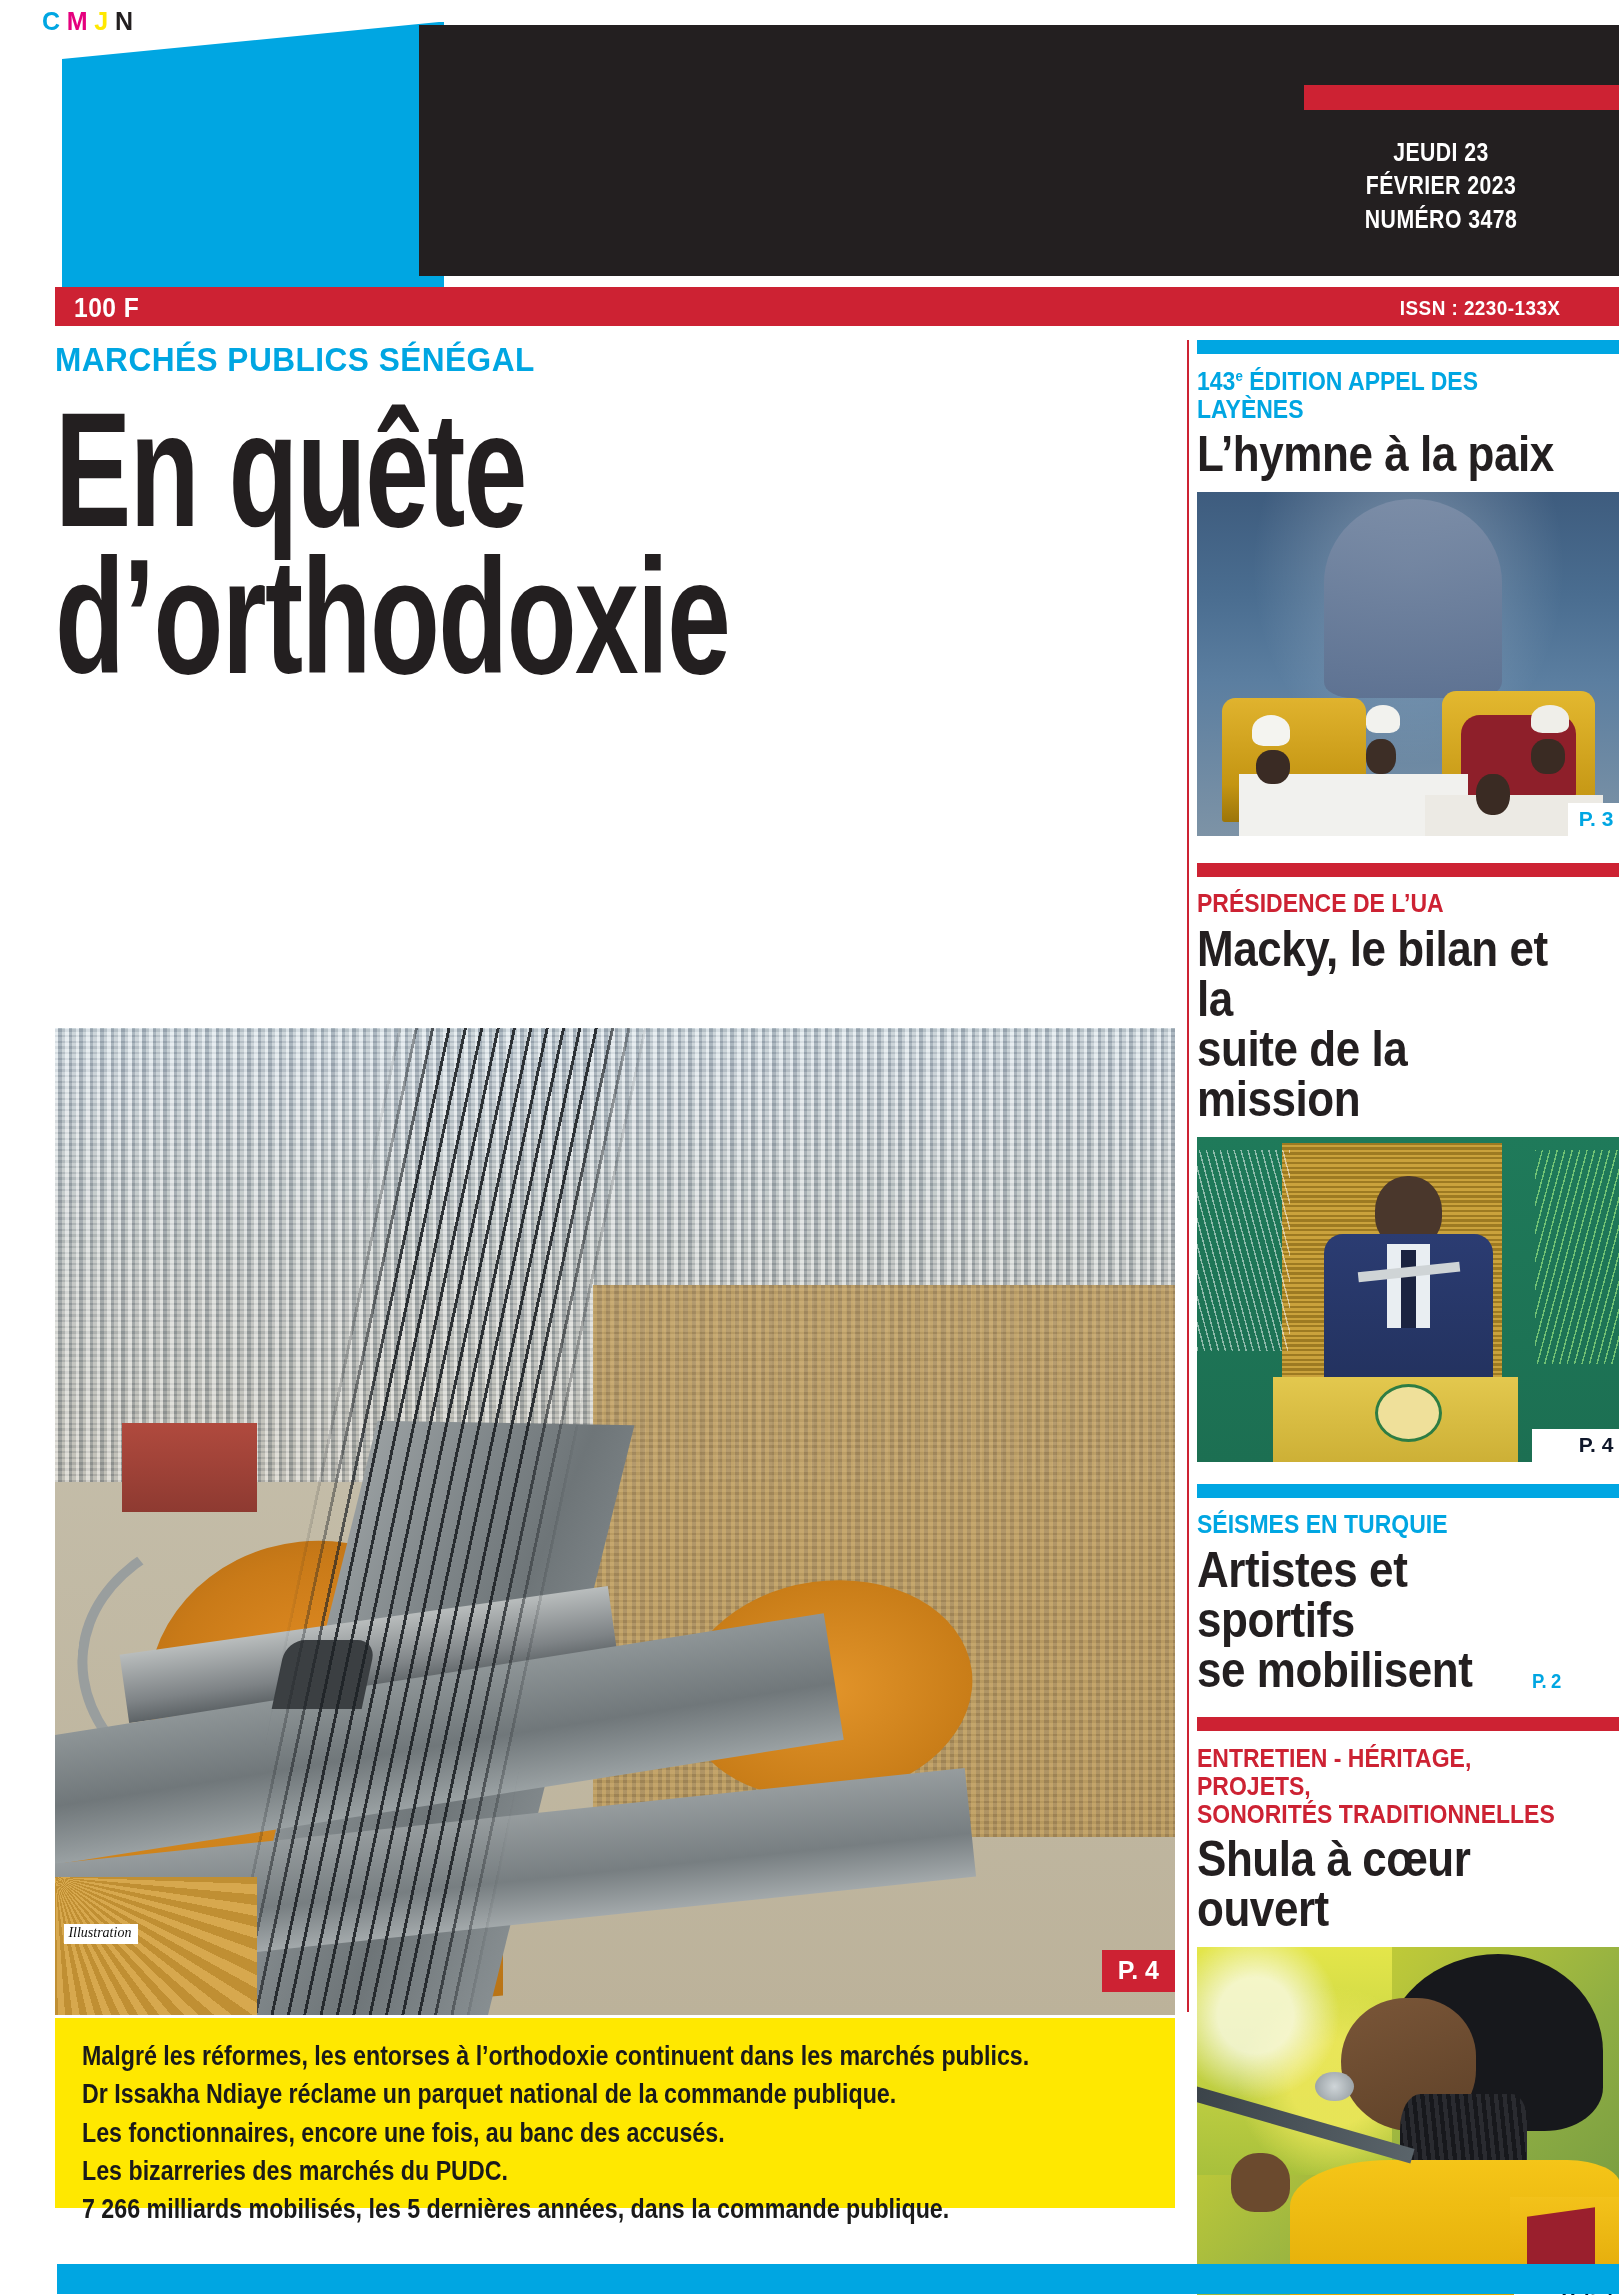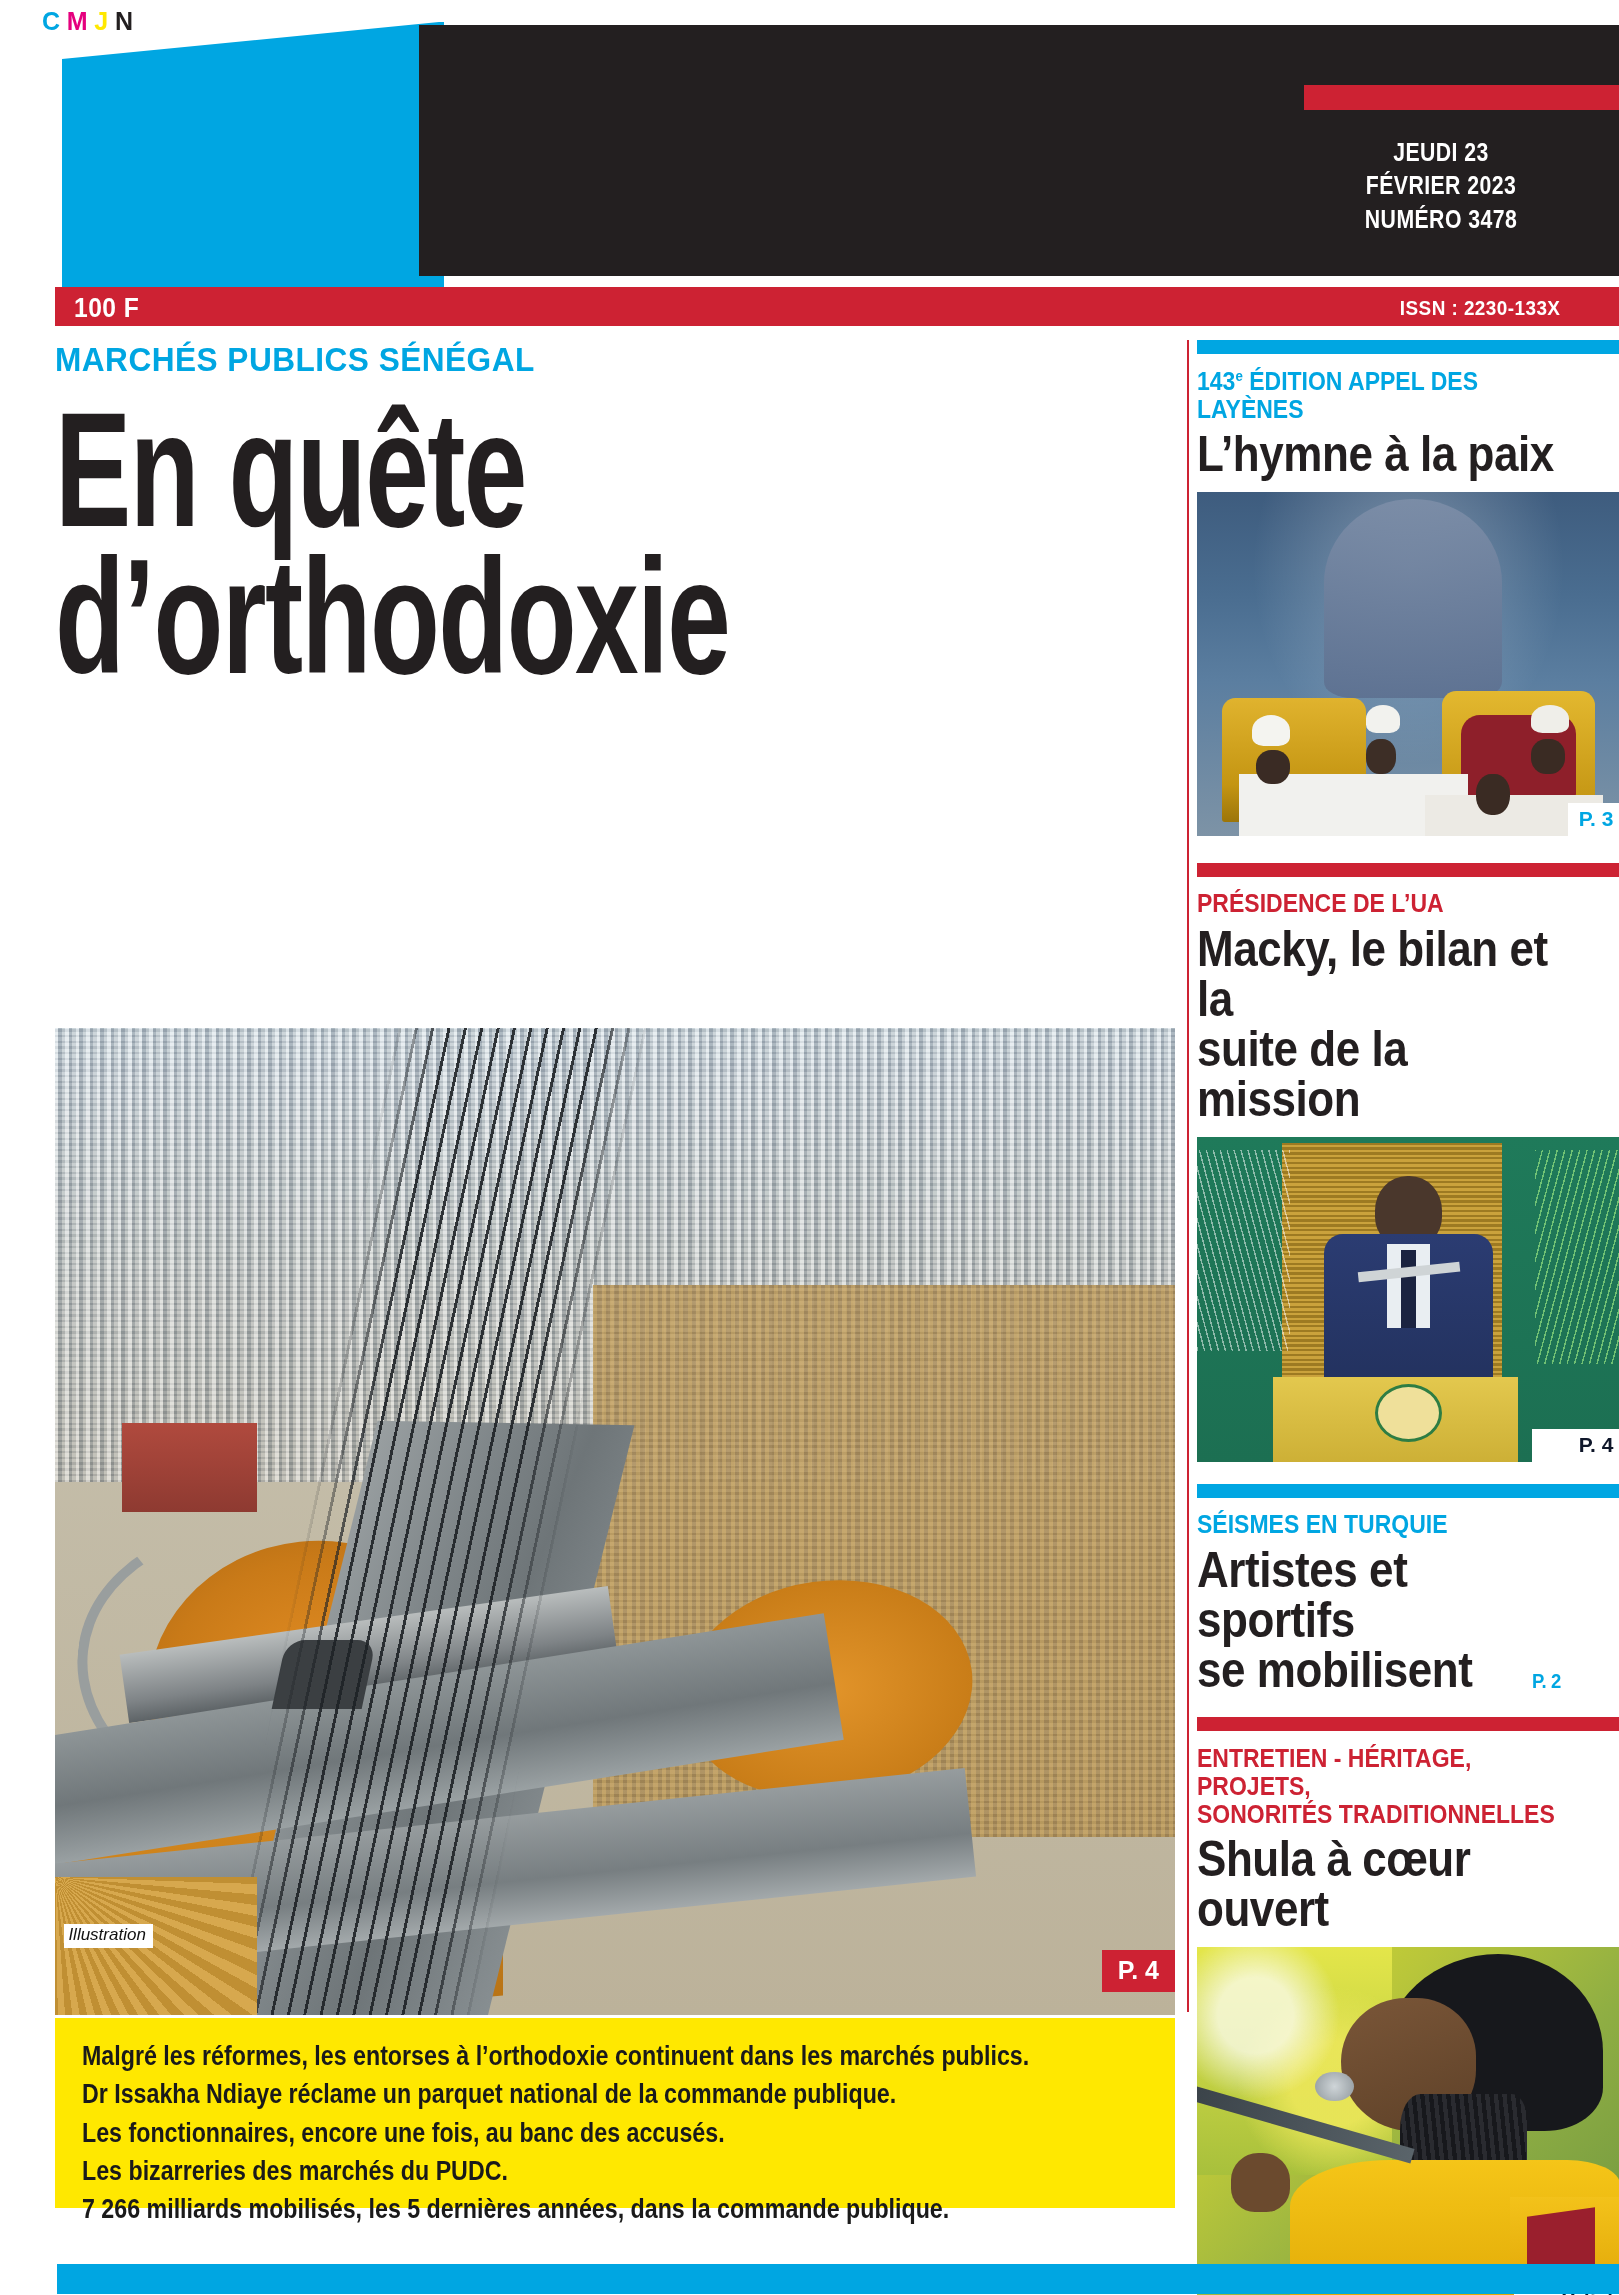--- a/index.html
+++ b/index.html
@@ -118,22 +118,22 @@
     background:repeating-conic-gradient(from 200deg at 10% 0%, #d7a84e 0 3deg, #c08f33 3deg 6deg); }
   .photo-cars { position:absolute; inset:0;
     background-image:
       repeating-linear-gradient(102deg, rgba(30,34,38,.9) 0 2.9px, rgba(30,34,38,0) 2.9px 16px);
     -webkit-mask-image:linear-gradient(100deg, transparent 26%, #000 30%, #000 42%, transparent 46%);
             mask-image:linear-gradient(100deg, transparent 26%, #000 30%, #000 42%, transparent 46%); }
   .photo-red-bldg { position:absolute; left:6%; top:40%; width:12%; height:9%;
     background:linear-gradient(180deg,#b04a3e 0%, #8e3a31 100%); }
 
   .illus-tag { position:absolute; left:8.6px; top:896px; background:#ffffff;
-               padding:1.4px 6.7px 2.9px 4.8px; font-family:Liberation Sans, sans-serif;
-               font-style:italic; font-size:17px; color:#111; }
+               padding:1.4px 6.7px 2.9px 4.8px; font-family:Liberation Serif, serif;
+               font-style:italic; font-size:14px; color:#111; }
   .p5-tag { position:absolute; right:0px; top:922px; background:#cd2233; color:#ffffff;
             font-weight:bold; font-size:25px; padding:5.7px 16px 7.6px 16px; }
 
   
   .summary { position:absolute; left:55px; top:2018px; width:1120px; height:190px;
              background:#ffe800; padding:21px 27px 0 27px; }
   .summary p { color:#1a1a1a; font-weight:bold; font-size:27px; line-height:1.28;
                font-family:"Liberation Sans Narrow","Liberation Sans",sans-serif;
                transform:scaleX(0.86); transform-origin:left top; white-space:nowrap;
                margin-bottom:3.8px; }

